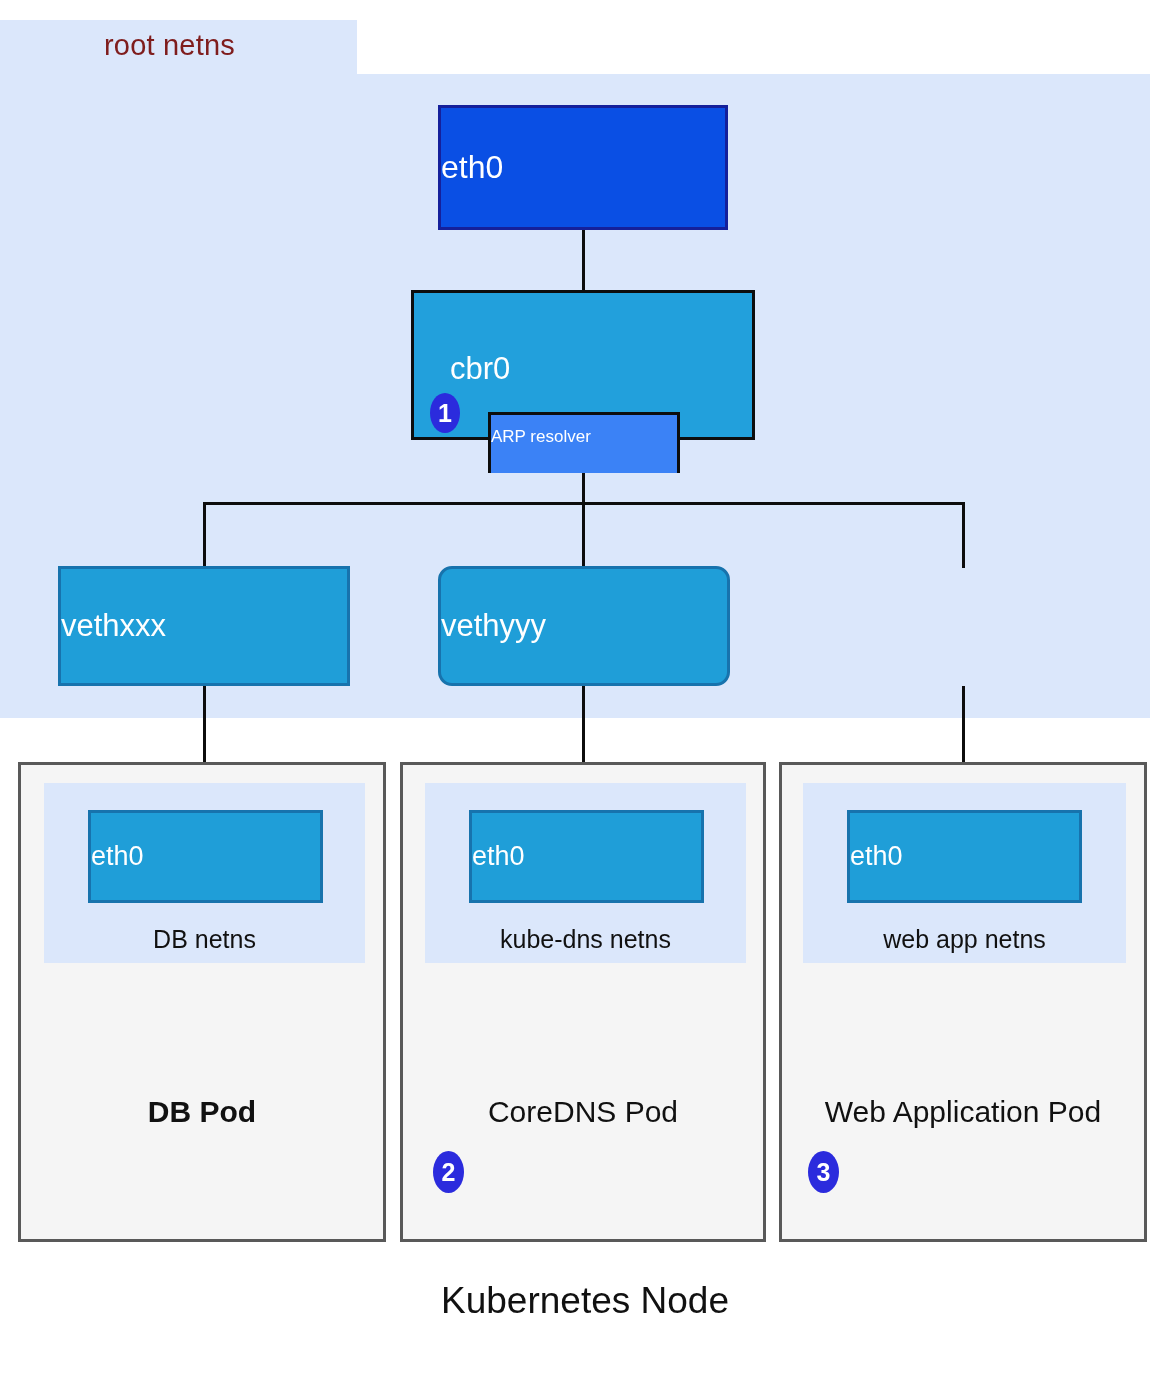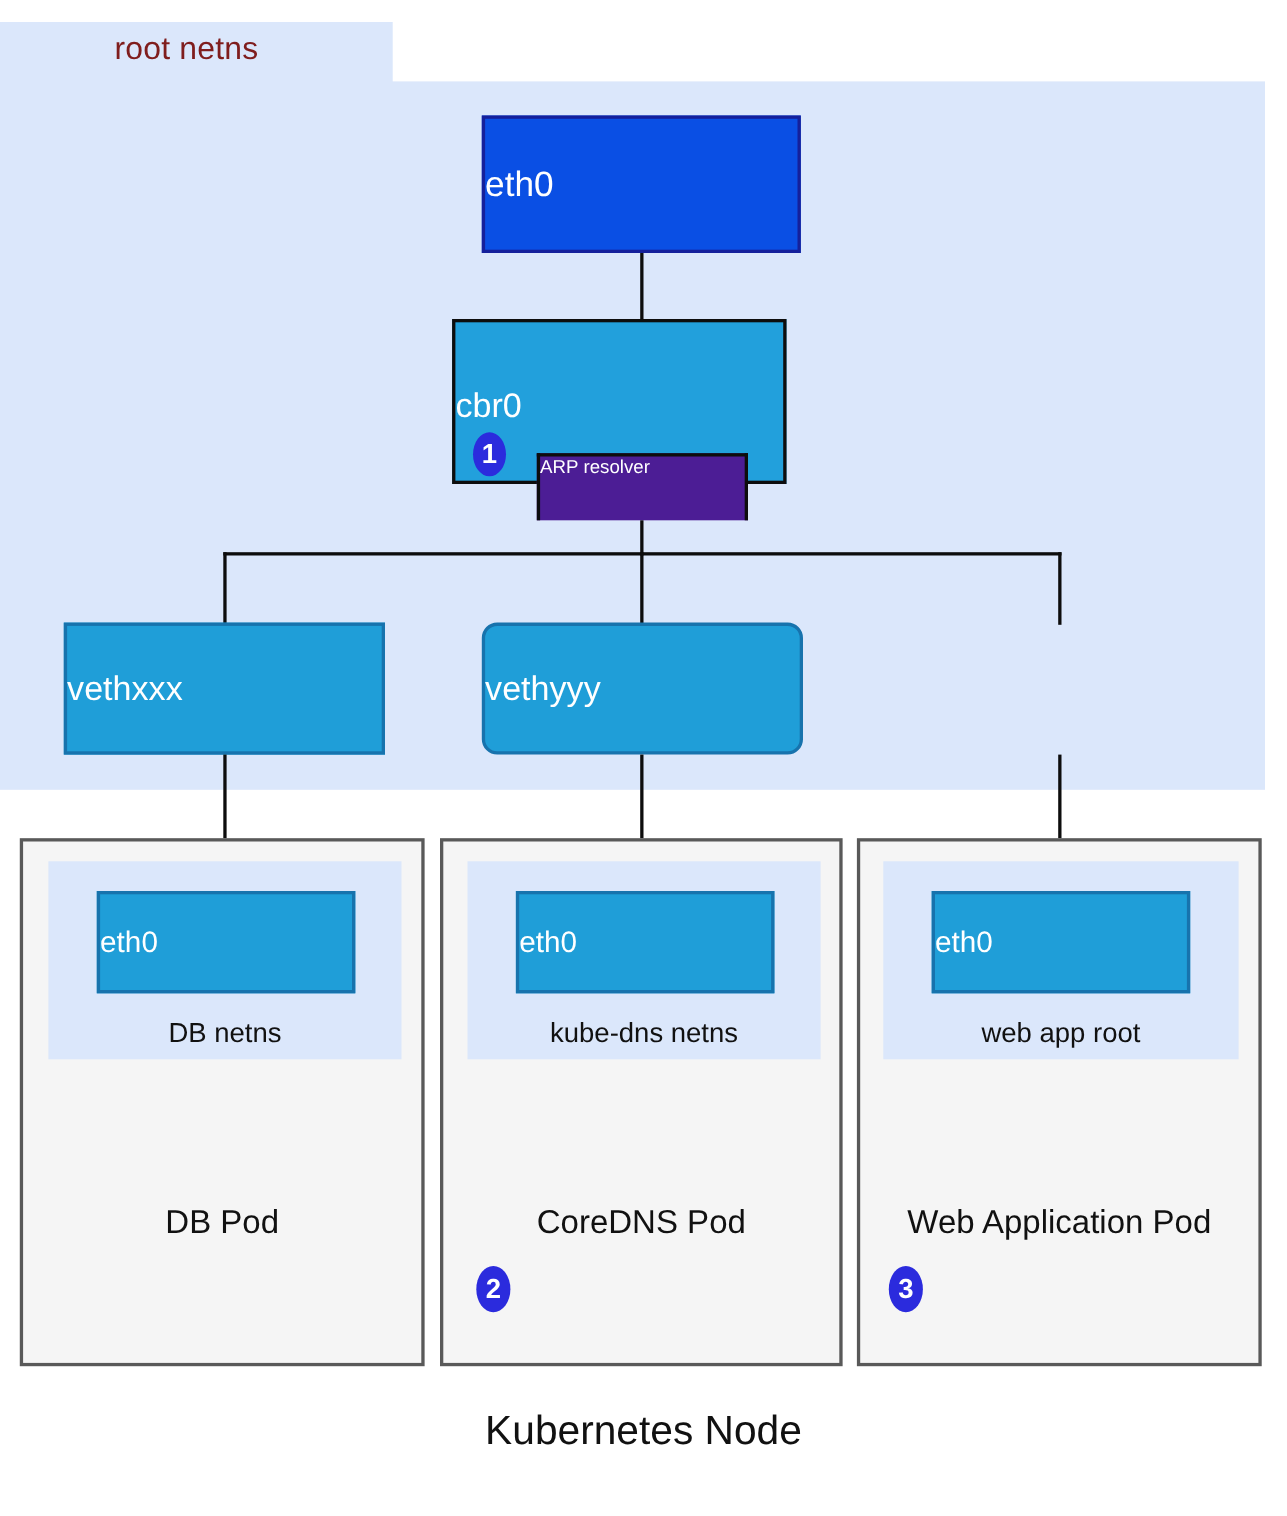--- a/index.html
+++ b/index.html
@@ -68,28 +68,28 @@
     font-size: 32px;
   }
   .node-cbr0 {
     background: #22a0dc;
     border: 3px solid #0d0d0d;
     font-size: 31px;
     align-items: flex-start;
     padding-top: 58px;
   }
   .node-arp {
-    background: #4c1d95;
+    background: #3b82f6;
     border-top: 3px solid #0d0d0d;
     border-left: 3px solid #0d0d0d;
     border-right: 3px solid #0d0d0d;
     border-bottom: none;
     font-size: 17px;
     align-items: flex-start;
-    padding-top: 0;
+    padding-top: 12px;
   }
   .node-veth {
     background: #1f9ed8;
     border: 3px solid #1773ad;
     font-size: 31px;
   }
   .node-pod-eth0 {
     background: #1f9ed8;
     border: 3px solid #1773ad;
     font-size: 27px;
@@ -157,21 +157,21 @@
   <div class="rootns-band-top"></div>
   <div class="rootns-band-main"></div>
   <div class="rootns-label"><span>root netns</span></div>
 
   <div class="node node-eth0-root" style="left:438px; top:105px; width:290px; height:125px;">
     <span>eth0</span>
   </div>
 
   <div class="line vline" style="left:582px; top:230px; width:3px; height:60px;"></div>
 
-  <div class="node node-cbr0" style="left:411px; top:290px; width:304px; height:150px;">
+  <div class="node node-cbr0" style="left:411px; top:290px; width:344px; height:150px;padding-left:36px;">
     <span>cbr0</span>
   </div>
 
   <div class="badge" style="left:430px; top:393px; width:30px; height:40px;">
     <span>1</span>
   </div>
 
   <div class="node node-arp" style="left:488px; top:412px; width:192px; height:61px;">
     <span>ARP resolver</span>
   </div>
@@ -195,39 +195,39 @@
   <div class="line vline" style="left:582px; top:686px; width:3px; height:128px;"></div>
   <div class="line vline" style="left:962px; top:686px; width:3px; height:128px;"></div>
 
   <div class="pod" style="left:18px; top:762px; width:368px; height:480px;">
     <div class="pod-netns" style="left:23px; top:18px; width:321px; height:180px;">
       <div class="pod-netns-label" style="left:0; top:142px;">DB netns</div>
     </div>
     <div class="node node-pod-eth0" style="left:67px; top:45px; width:235px; height:93px;">
       <span>eth0</span>
     </div>
-    <div class="pod-title" style="left:0; top:330px;">DB Pod</div>
+    <div class="pod-title" style="left:0; top:330px;font-weight:bold;">DB Pod</div>
   </div>
 
   <div class="pod" style="left:400px; top:762px; width:366px; height:480px;">
     <div class="pod-netns" style="left:22px; top:18px; width:321px; height:180px;">
       <div class="pod-netns-label" style="left:0; top:142px;">kube-dns netns</div>
     </div>
     <div class="node node-pod-eth0" style="left:66px; top:45px; width:235px; height:93px;">
       <span>eth0</span>
     </div>
     <div class="pod-title" style="left:0; top:330px;">CoreDNS Pod</div>
     <div class="badge" style="left:30px; top:386px; width:31px; height:42px;">
       <span>2</span>
     </div>
   </div>
 
   <div class="pod" style="left:779px; top:762px; width:368px; height:480px;">
     <div class="pod-netns" style="left:21px; top:18px; width:323px; height:180px;">
-      <div class="pod-netns-label" style="left:0; top:142px;">web app root</div>
+      <div class="pod-netns-label" style="left:0; top:142px;">web app netns</div>
     </div>
     <div class="node node-pod-eth0" style="left:65px; top:45px; width:235px; height:93px;">
       <span>eth0</span>
     </div>
     <div class="pod-title" style="left:0; top:330px;">Web Application Pod</div>
     <div class="badge" style="left:26px; top:386px; width:31px; height:42px;">
       <span>3</span>
     </div>
   </div>
 

